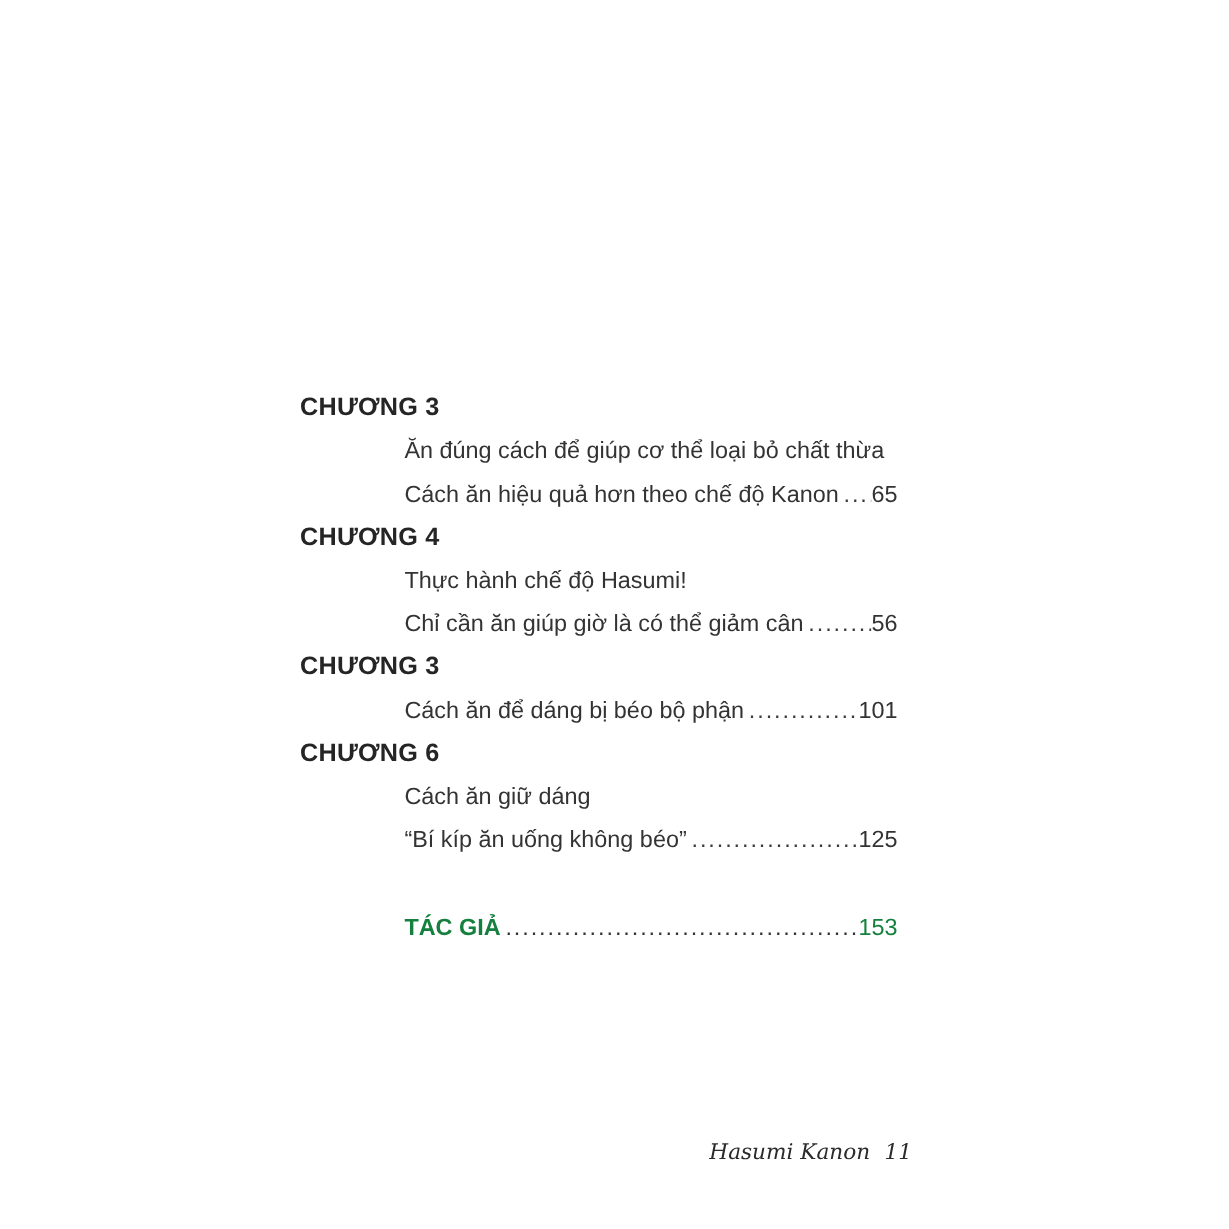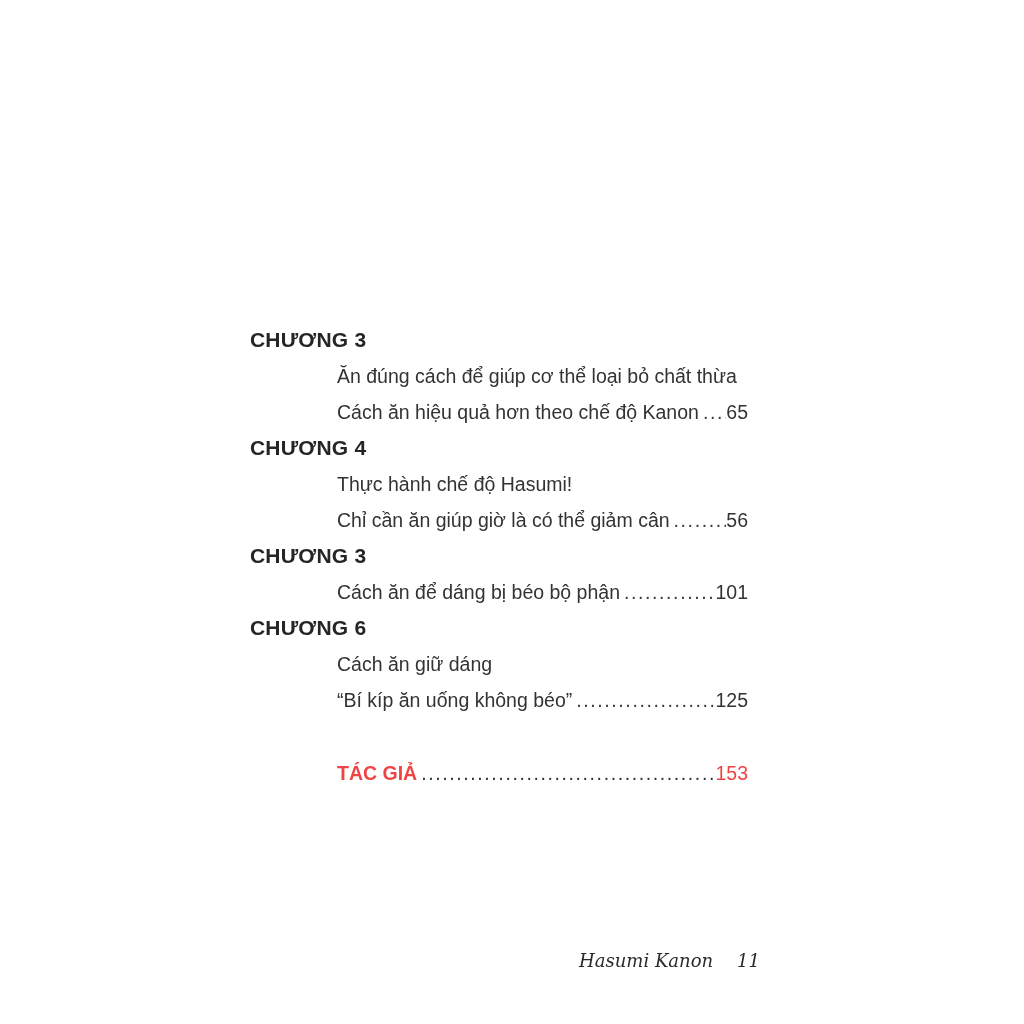--- a/index.html
+++ b/index.html
@@ -53,41 +53,41 @@
   .dots::after {
     content: "....................................................................................................";
   }
   .entry-page {
     flex: 0 0 auto;
     white-space: nowrap;
   }
   .author-row {
     margin-top: 37px;
     font-weight: 700;
-    color: #ef4444;
+    color: #15803d;
   }
   .author-row .dots {
     letter-spacing: 1.6px;
     font-weight: 400;
     color: #333333;
   }
   .author-row .entry-page {
     font-weight: 400;
   }
   .footer {
     position: absolute;
     top: 950px;
     right: 264px;
     font-family: "DejaVu Serif", "Liberation Serif", serif;
     font-style: italic;
     font-size: 18px;
     color: #2b2b2b;
     display: flex;
     align-items: baseline;
-    gap: 24px;
+    gap: 12px;
   }
 </style>
 </head>
 <body>
 
 <div class="page">
 
   <main class="toc">
       <section class="chapter">
         <h2 class="chapter-heading">CHƯƠNG 3</h2>

